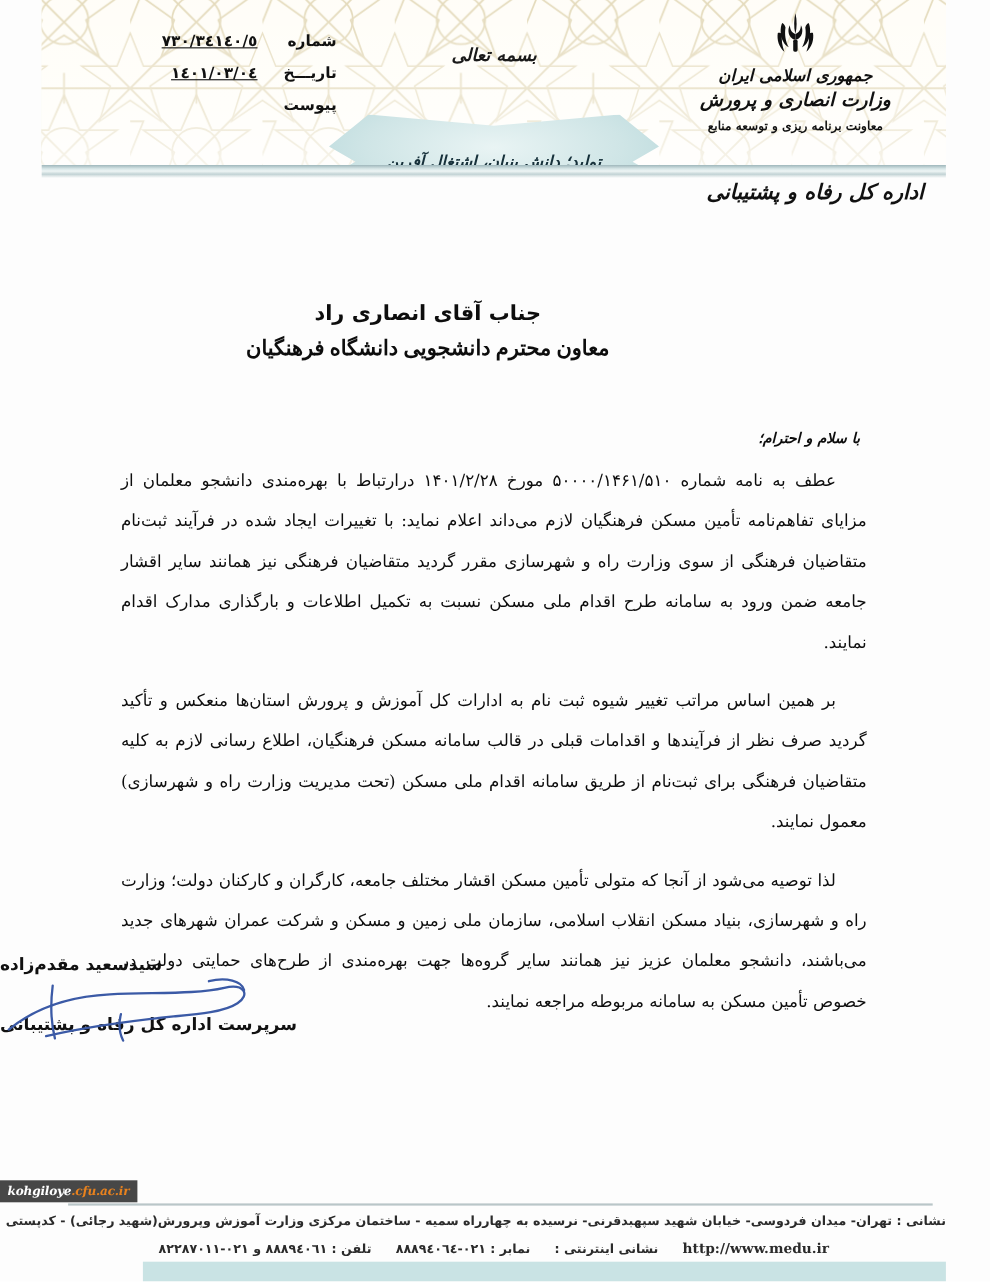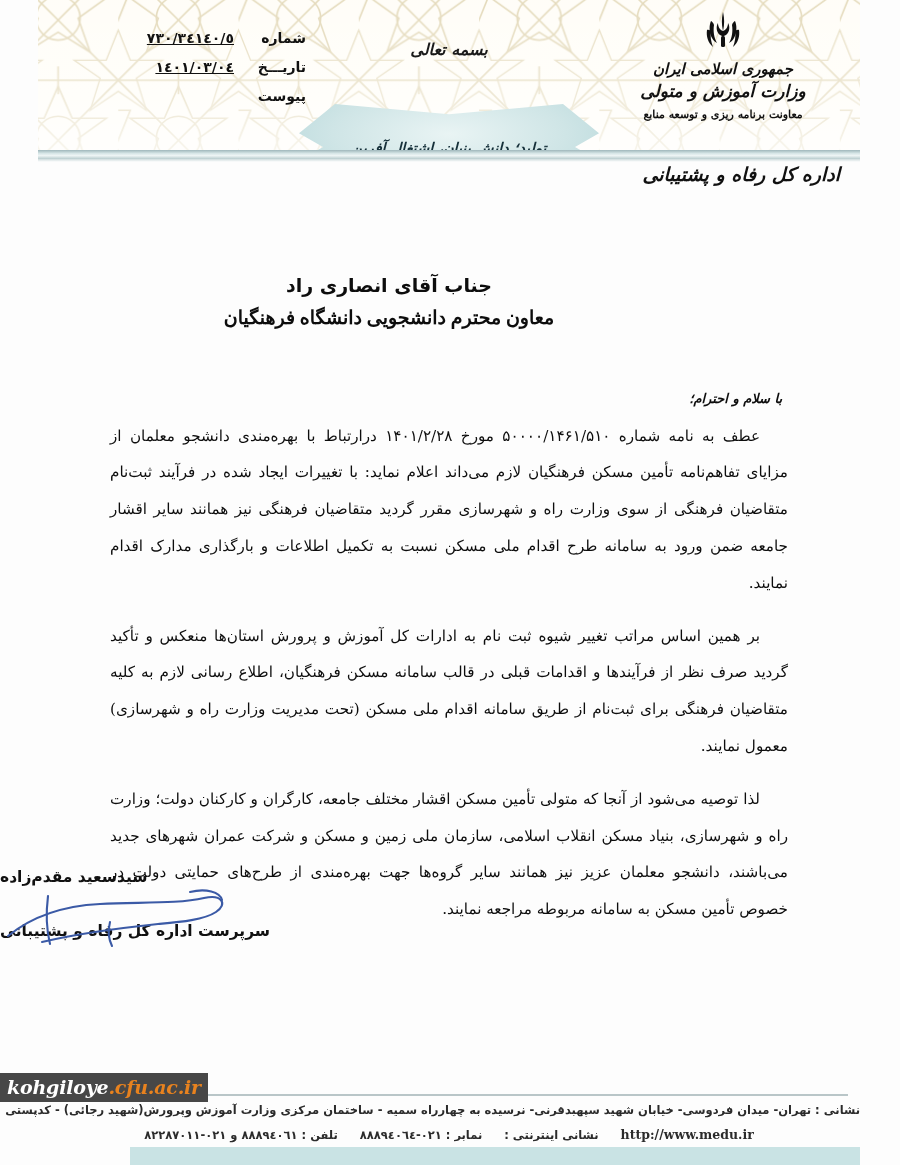--- a/index.html
+++ b/index.html
@@ -189,21 +189,21 @@
   }
   .bottom-band{
     position:absolute;left:130px;top:1147px;width:730px;height:18px;
     background:#c9e3e4;
   }
   .watermark{
     position:absolute;left:0px;top:1073px;
     background:#474747;color:#ffffff;
     padding:3px 7px 4px 7px;
     font-family:"DejaVu Serif","Liberation Serif",serif;
-    font-weight:700;font-style:italic;font-size:19px;
+    font-weight:700;font-style:italic;font-size:11px;
     direction:ltr;letter-spacing:-.2px;
     white-space:nowrap;
   }
   .watermark .dom{color:#e8821e;}
 </style>
 </head>
 <body>
 
 <div class="page">
 
@@ -262,21 +262,21 @@
           <path d="M50 46 C44 44 40 38 40 30 C36 36 36 48 44 54 C47 56 50 56 50 56 Z"></path>
           <path d="M50 46 C56 44 60 38 60 30 C64 36 64 48 56 54 C53 56 50 56 50 56 Z"></path>
           <path d="M26 26 C22 34 22 50 28 60 C30 64 34 68 38 70 C32 60 30 46 32 34 C31 30 28 27 26 26 Z"></path>
           <path d="M74 26 C78 34 78 50 72 60 C70 64 66 68 62 70 C68 60 70 46 68 34 C69 30 72 27 74 26 Z"></path>
           <path d="M18 44 C16 56 20 70 30 78 C26 68 24 56 26 46 C23 44 20 43 18 44 Z"></path>
           <path d="M82 44 C84 56 80 70 70 78 C74 68 76 56 74 46 C77 44 80 43 82 44 Z"></path>
           <rect x="46" y="56" width="8" height="22" rx="3"></rect>
         </g>
       </svg>
       <div class="org1">جمهوری اسلامی ایران</div>
-      <div class="org2">وزارت آموزش و متولی</div>
+      <div class="org2">وزارت انصاری و پرورش</div>
       <div class="org3">معاونت برنامه ریزی و توسعه منابع</div>
     </div>
   </div>
 
   <div class="hdr-rule"></div>
   <div class="hdr-rule-tail"></div>
 
   <div class="dept">اداره کل رفاه و پشتیبانی</div>
 
   <div class="body-area">

